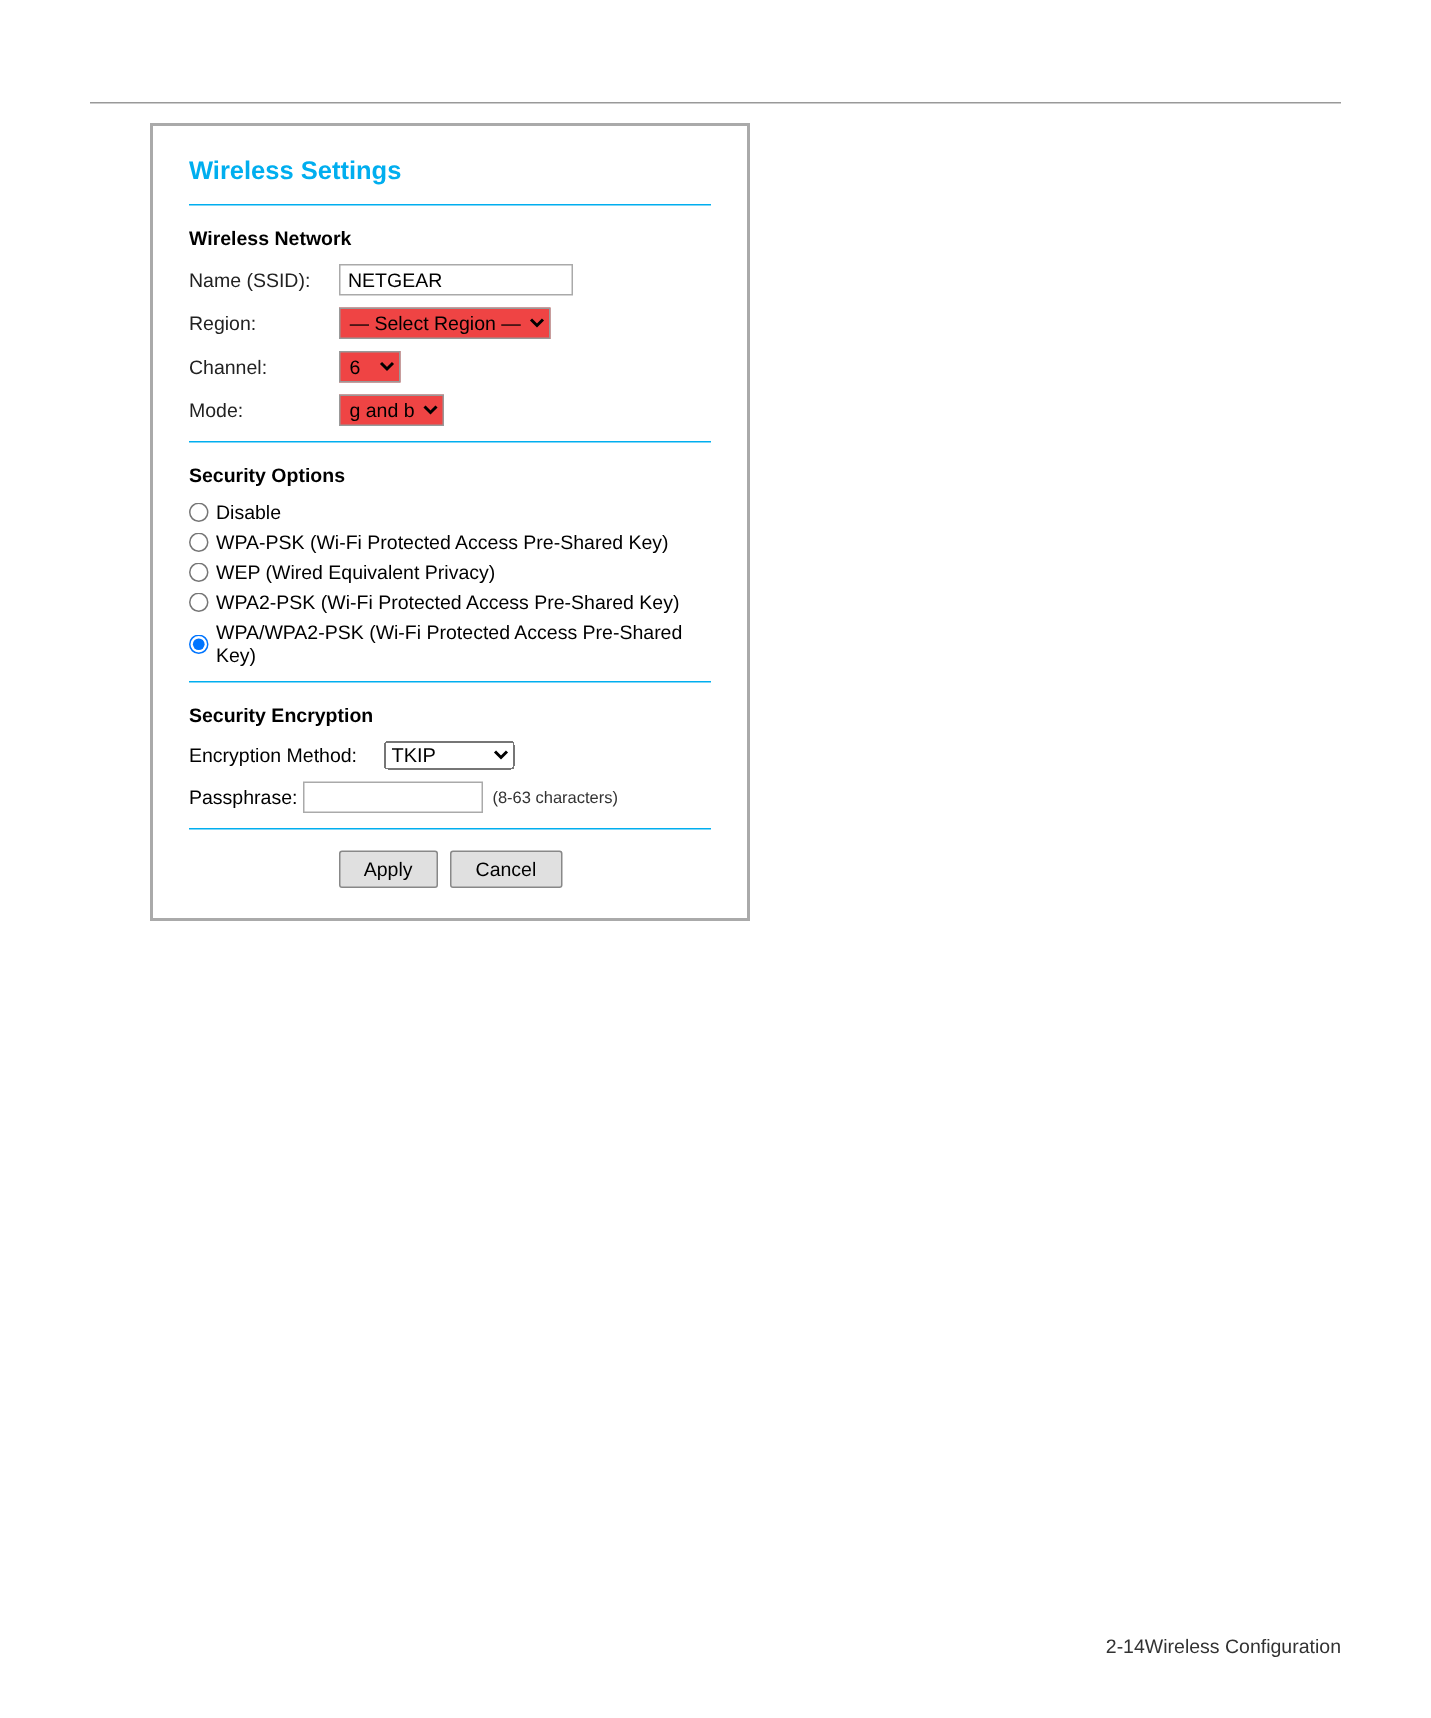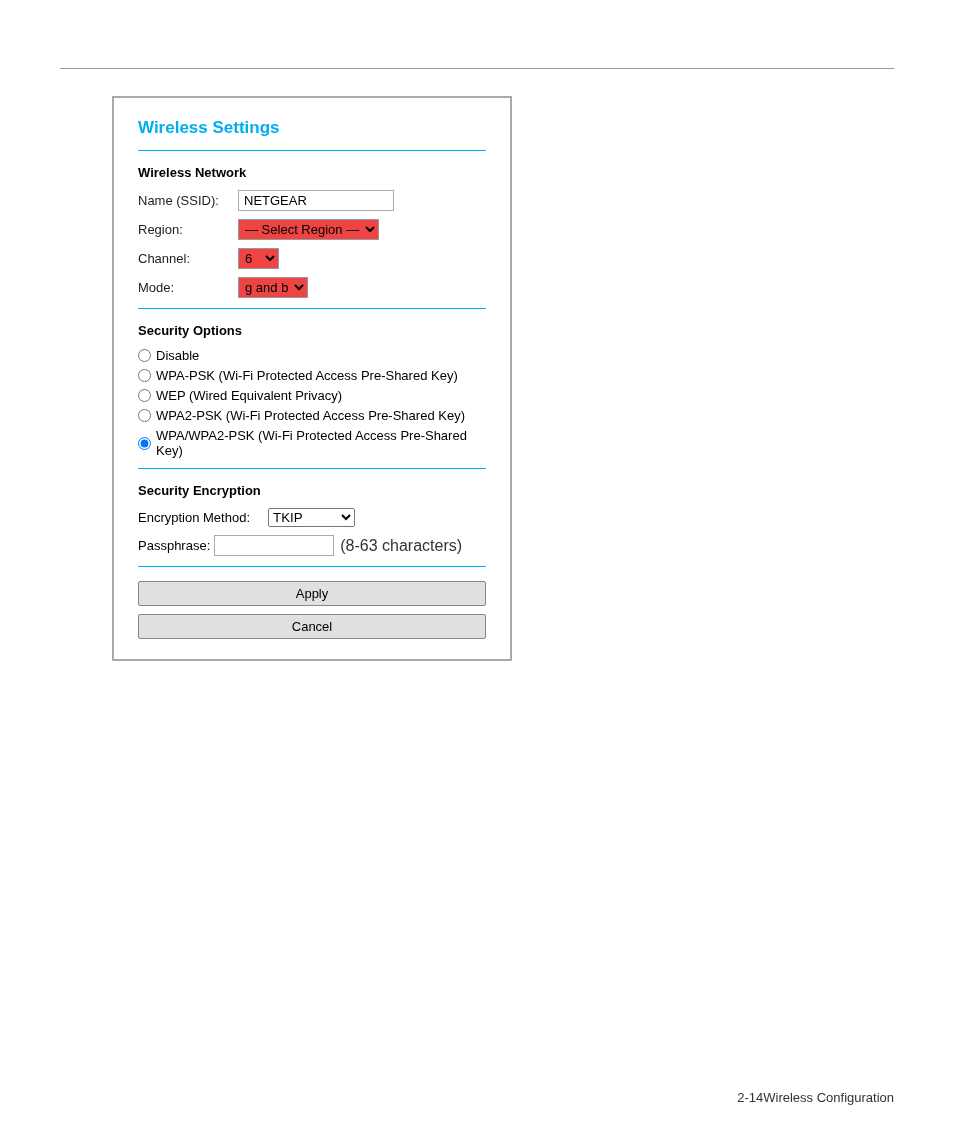--- a/index.html
+++ b/index.html
@@ -31,23 +31,22 @@
     .bottom-bar .page-num {
       font-size: 13px;
       color: #333;
     }
     .bottom-bar .page-label {
       font-size: 13px;
       color: #333;
     }
     .main-content {
       position: absolute;
-      top: 96px;
+      top: 82px;
       left: 100px;
-      margin-left: 12px;
     }
     .panel {
       border: 2px solid #aaa;
       background: #fff;
       width: 400px;
       padding: 20px 24px 20px 24px;
     }
     .panel-title {
       color: #00aeef;
       font-size: 17px;
@@ -117,30 +116,29 @@
       font-size: 13px;
       margin-right: 4px;
     }
     .passphrase-row input[type="text"] {
       border: 1px solid #aaa;
       width: 120px;
       padding: 2px 4px;
       font-size: 13px;
     }
     .passphrase-hint {
-      font-size: 16px;
+      font-size: 11px;
       color: #333;
       margin-left: 6px;
     }
     .button-row {
       display: flex;
       justify-content: center;
       gap: 8px;
       margin-top: 10px;
-      flex-direction: column;
     }
     .btn {
       border: 1px solid #888;
       background: #e0e0e0;
       padding: 4px 16px;
       font-size: 13px;
       cursor: pointer;
       border-radius: 2px;
     }
   </style>

